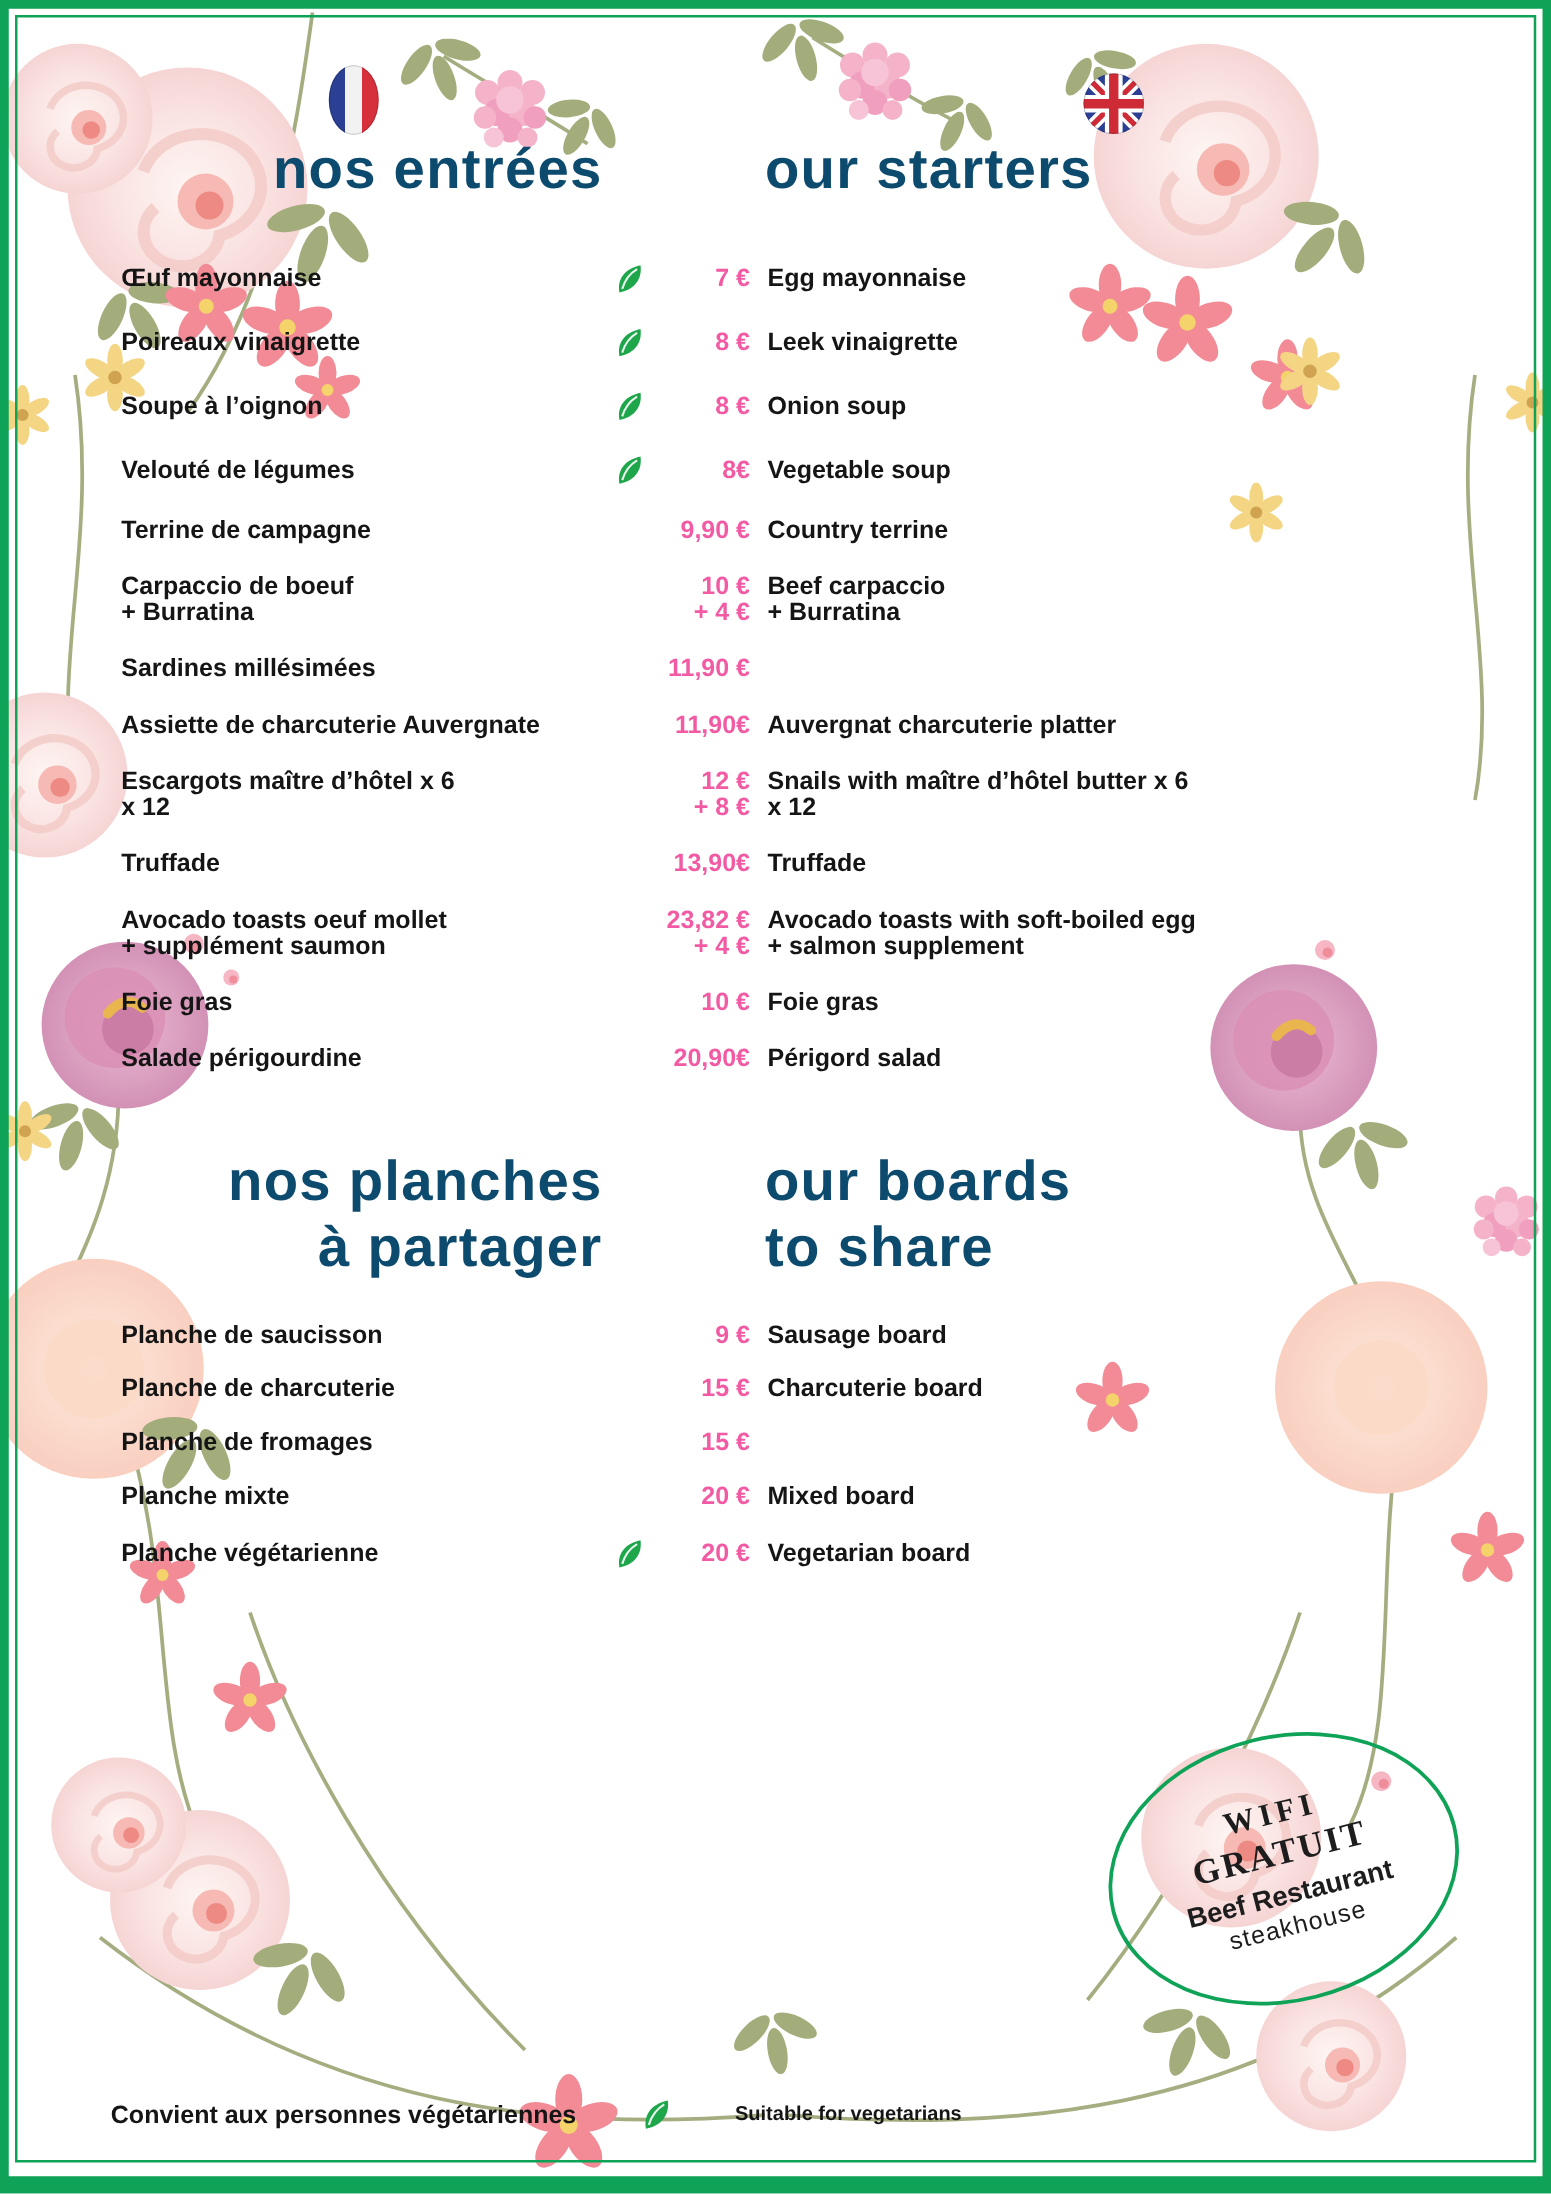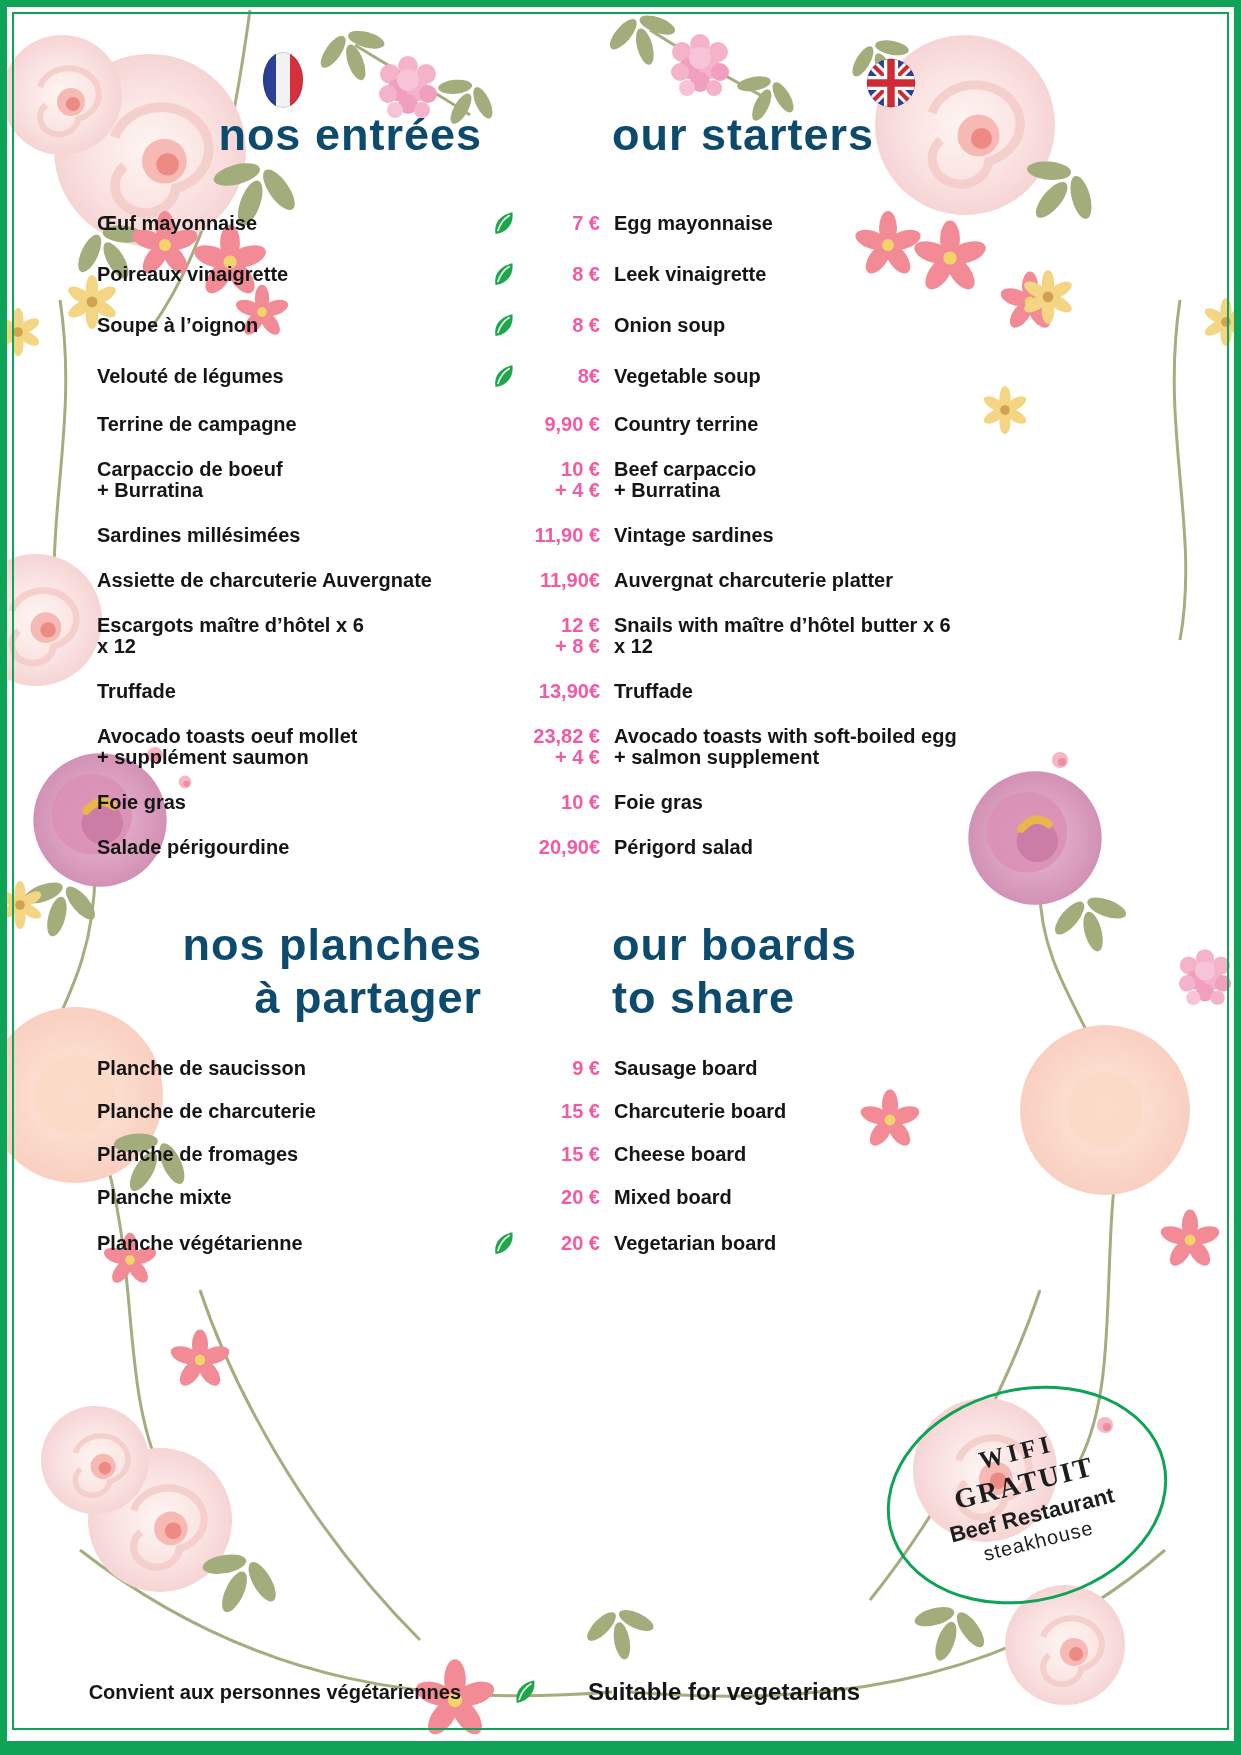--- a/index.html
+++ b/index.html
@@ -53,21 +53,21 @@
   .cell-en  { text-align:left; padding-left:14px; font-weight:bold; font-size:20px; line-height:21px; color:#151515; }
 
   
   .footer {
     position:absolute; left:0; top:1678px; width:100%;
     display:grid; grid-template-columns:388px 127px 1fr;
     padding-left:73px; box-sizing:border-box; align-items:center;
   }
   .footer .f-fr { text-align:right; font-weight:bold; font-size:20px; color:#151515; }
   .footer .f-leaf { display:flex; justify-content:center; }
-  .footer .f-en { text-align:left; font-weight:bold; font-size:24px; color:#151515; }
+  .footer .f-en { text-align:left; font-weight:bold; font-size:16px; color:#151515; }
 
   
   .stamp {
     position:absolute; left:885px; top:1388px; width:278px; height:208px;
     border:3px solid #0fa357; border-radius:50%;
     transform:rotate(-14deg); z-index:3;
     display:flex; flex-direction:column; align-items:center; justify-content:center;
     color:#1d1d1d;
   }
   .stamp .s1 { font-family:"Liberation Serif", serif; font-size:25px; letter-spacing:4px; font-weight:bold; }
@@ -364,23 +364,20 @@
           </div>
         </div>
         <div class="row">
           <div class="cell-fr">
             <div>Sardines millésimées</div>
           </div>
           <div class="cell-leaf"></div>
           <div class="cell-price">
             <div>11,90 €</div>
           </div>
-          <div class="cell-en">
-            <div>Vintage sardines</div>
-          </div>
         </div>
         <div class="row">
           <div class="cell-fr">
             <div>Assiette de charcuterie Auvergnate</div>
           </div>
           <div class="cell-leaf"></div>
           <div class="cell-price">
             <div>11,90€</div>
           </div>
           <div class="cell-en">
@@ -487,23 +484,20 @@
             <div>Charcuterie board</div>
           </div>
         </div>
         <div class="row">
           <div class="cell-fr">
             <div>Planche de fromages</div>
           </div>
           <div class="cell-leaf"></div>
           <div class="cell-price">
             <div>15 €</div>
-          </div>
-          <div class="cell-en">
-            <div>Cheese board</div>
           </div>
         </div>
         <div class="row">
           <div class="cell-fr">
             <div>Planche mixte</div>
           </div>
           <div class="cell-leaf"></div>
           <div class="cell-price">
             <div>20 €</div>
           </div>

